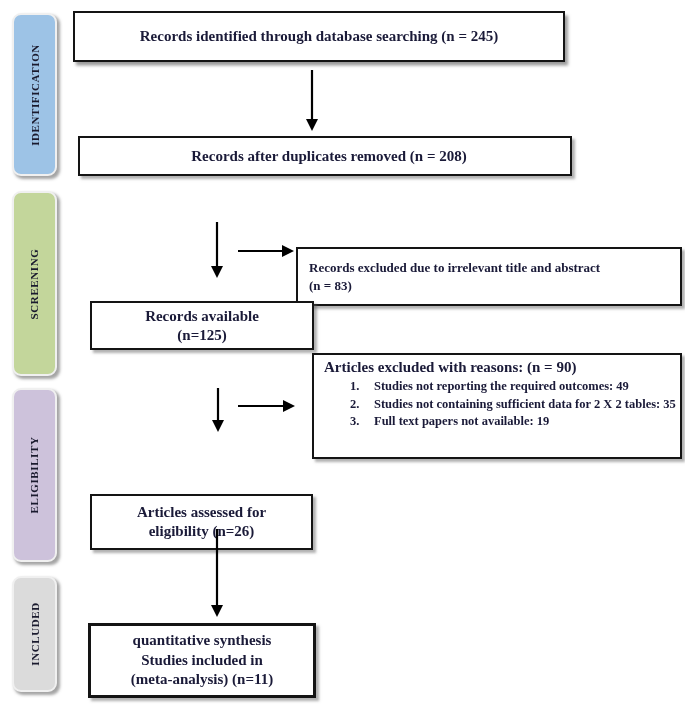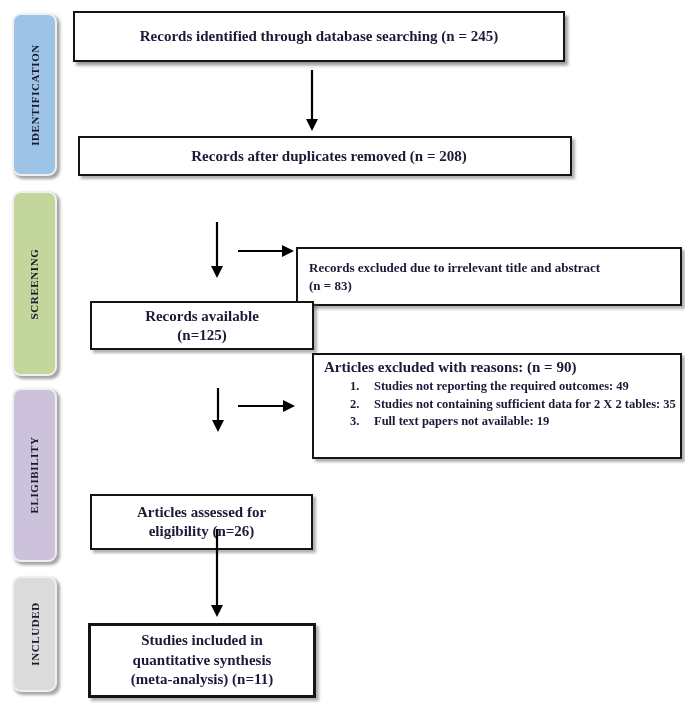--- a/index.html
+++ b/index.html
@@ -177,22 +177,22 @@
       </div>
     </div>
   </div>
 
   <div class="flow-box" id="box-articles-assessed">
     <span>Articles assessed for</span>
     <span>eligibility (n=26)</span>
   </div>
 
   <div class="flow-box" id="box-studies-included">
+    <span>quantitative synthesis</span>
     <span>Studies included in</span>
-    <span>quantitative synthesis</span>
     <span>(meta-analysis) (n=11)</span>
   </div>
 
   <svg id="arrow-layer" viewBox="0 0 685 704" xmlns="http://www.w3.org/2000/svg">
     <g>
       <line x1="312" y1="70" x2="312" y2="120" stroke="#000" stroke-width="2.2"></line>
       <polygon points="306,119 318,119 312,131" fill="#000"></polygon>
     </g>
     <g>
       <line x1="217" y1="222" x2="217" y2="267" stroke="#000" stroke-width="2.2"></line>

